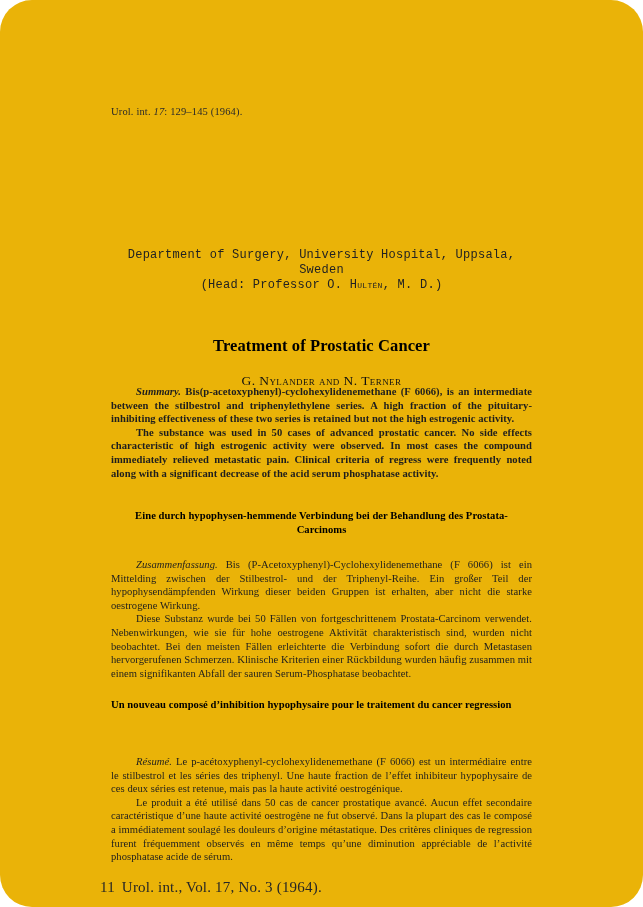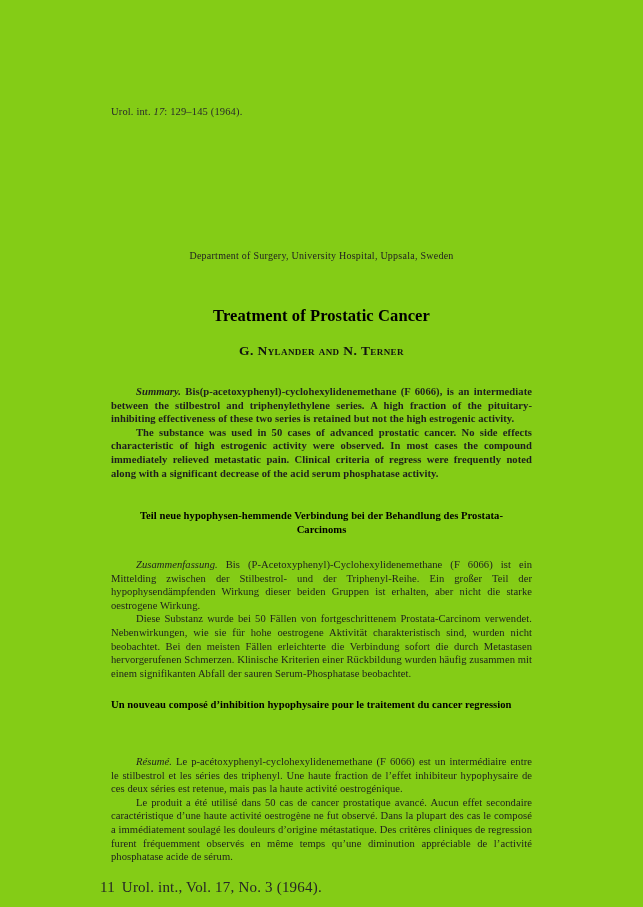--- a/index.html
+++ b/index.html
@@ -13,21 +13,22 @@
     position: relative;
     font-family: "Liberation Serif", "DejaVu Serif", serif;
     color: #1a1a1a;
     overflow: hidden;
     -webkit-font-smoothing: antialiased;
   }
 
   .page {
     position: absolute;
     inset: 0;
-    background: #84cc16;
+    background: #eab308;
+    border-radius: 32px;
   }
 
   
   .running-head {
     position: absolute;
     left: 111px;
     top: 106px;
     font-size: 10.5px;
     letter-spacing: 0.15px;
     color: #2a2a2a;
@@ -36,45 +37,45 @@
 
   
   .front {
     position: absolute;
     left: 111px;
     width: 421px;
     top: 248px;
     text-align: center;
   }
   .affil-line {
-    font-size: 10px;
+    font-size: 12px;
     line-height: 15px;
     letter-spacing: 0.25px;
     color: #222;
+    font-family: Liberation Mono, monospace;
   }
   .affil-line .sc {
     font-variant: small-caps;
     letter-spacing: 0.3px;
   }
 
   .title {
     margin-top: 21px;
     font-size: 16.5px;
     font-weight: bold;
     line-height: 21px;
     letter-spacing: 0.1px;
     color: #000;
   }
 
   .authors {
     margin-top: 17px;
     font-size: 13.5px;
     letter-spacing: 0.4px;
     color: #111;
-    font-weight: bold;
   }
   .authors .sc { font-variant: small-caps; }
 
   
   .block {
     position: absolute;
     left: 111px;
     width: 421px;
     text-align: justify;
     text-justify: inter-word;
@@ -131,37 +132,38 @@
   <div class="running-head">
     <span>Urol. int.</span>
     <span class="vol">17</span><span>:</span>
     <span>129–145 (1964).</span>
   </div>
 
   <div class="front">
 
     <div class="affil-line">Department of Surgery, University Hospital, Uppsala, Sweden</div>
 
+    <div class="affil-line"><span>(Head: Professor O. </span><span class="sc">Hultén</span><span>, M. D.)</span></div>
 
     <h1 class="title">
       <br>
       <span>Treatment of Prostatic Cancer</span>
     </h1>
 
     <div class="authors"><span>G. </span><span class="sc">Nylander</span><span class="sc"> and </span><span>N. </span><span class="sc">Terner</span></div>
 
   </div>
 
   <div class="block" id="abstract-en">
     <p><span class="lead">Summary.</span><span> Bis(p-acetoxyphenyl)-cyclohexylidenemethane (F 6066), is an intermediate between the stilbestrol and triphenylethylene series. A high fraction of the pituitary-inhibiting effectiveness of these two series is retained but not the high estrogenic activity.</span></p>
     <p>The substance was used in 50 cases of advanced prostatic cancer. No side effects characteristic of high estrogenic activity were observed. In most cases the compound immediately relieved metastatic pain. Clinical criteria of regress were frequently noted along with a significant decrease of the acid serum phosphatase activity.</p>
   </div>
 
   <div class="sec-head centered" id="head-de">
-    <span>Teil neue hypophysen-hemmende Verbindung bei der Behandlung des Prostata-</span><br>
+    <span>Eine durch hypophysen-hemmende Verbindung bei der Behandlung des Prostata-</span><br>
     <span>Carcinoms</span>
   </div>
 
   <div class="block" id="abstract-de">
     <p><span class="lead">Zusammenfassung.</span><span> Bis (P-Acetoxyphenyl)-Cyclohexylidenemethane (F 6066) ist ein Mittelding zwischen der Stilbestrol- und der Triphenyl-Reihe. Ein großer Teil der hypophysendämpfenden Wirkung dieser beiden Gruppen ist erhalten, aber nicht die starke oestrogene Wirkung.</span></p>
     <p>Diese Substanz wurde bei 50 Fällen von fortgeschrittenem Prostata-Carcinom verwendet. Nebenwirkungen, wie sie für hohe oestrogene Aktivität charakteristisch sind, wurden nicht beobachtet. Bei den meisten Fällen erleichterte die Verbindung sofort die durch Metastasen hervorgerufenen Schmerzen. Klinische Kriterien einer Rückbildung wurden häufig zusammen mit einem signifikanten Abfall der sauren Serum-Phosphatase beobachtet.</p>
   </div>
 
   <div class="sec-head left" id="head-fr">Un nouveau composé d’inhibition hypophysaire pour le traitement du cancer regression</div>
 

